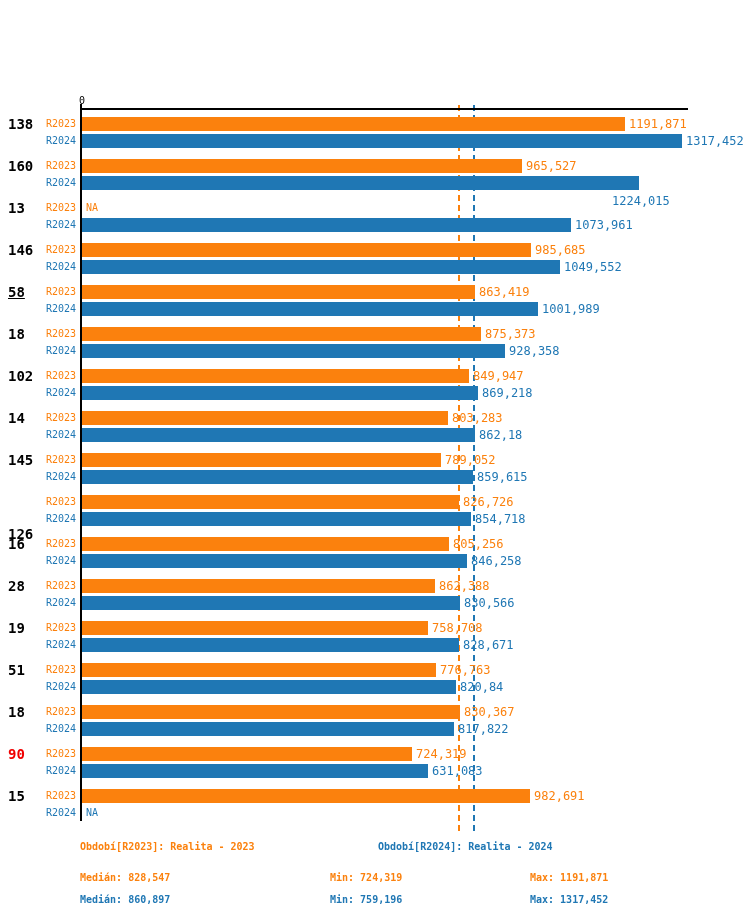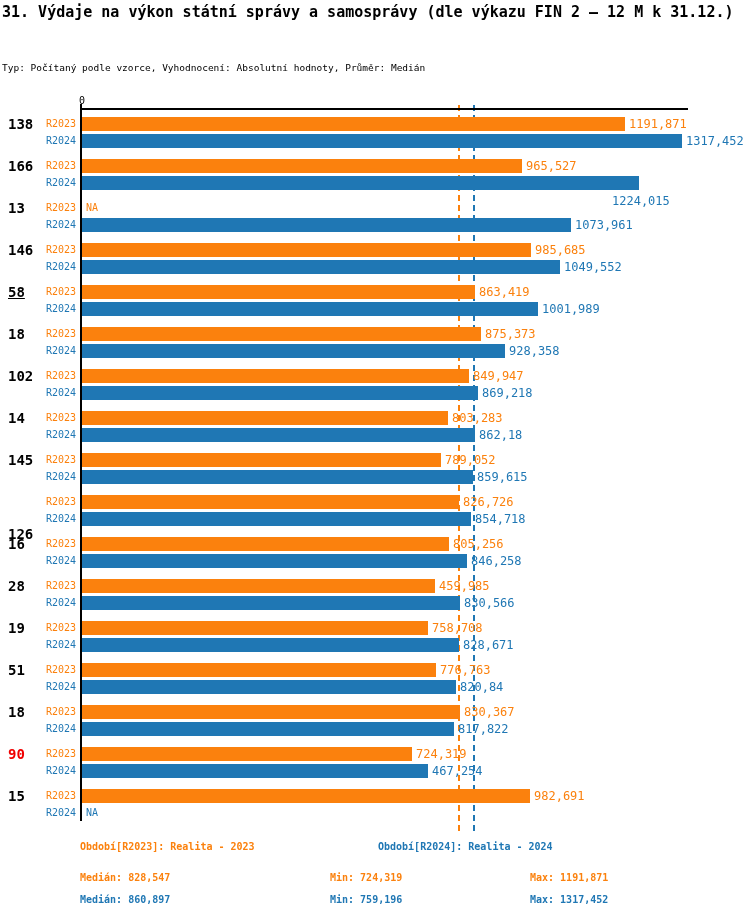--- a/index.html
+++ b/index.html
@@ -31,37 +31,35 @@
   .lg-min23{left:330px;top:872px;}
   .lg-max23{left:530px;top:872px;}
   .lg-med24{left:80px;top:894px;}
   .lg-min24{left:330px;top:894px;}
   .lg-max24{left:530px;top:894px;}
 </style>
 </head>
 <body>
 
 <div class="page">
-  <div class="abs title">31. Výdaje na výkon státní správy a samosprávy (dle výkazu FIN 2 – 12 M k 31.12.)</div>
-  <div class="abs typline">Typ: Počítaný podle vzorce, Vyhodnocení: Absolutní hodnoty, Průměr: Medián</div>
 
   <div class="abs zero-label">0</div>
   <div class="abs axis-h"></div>
   <div class="abs axis-v"></div>
   <div class="abs median-line m2023" id="median2023" style="left: 458px;"></div>
   <div class="abs median-line m2024" id="median2024" style="left: 473px;"></div>
   <div id="rows">
       <div class="abs row-id" style="left: 8px; top: 117px; color: rgb(0, 0, 0);">138</div>
       <div class="abs series-label" style="top: 117px; color: rgb(251, 129, 13);">R2023</div>
       <div class="abs bar" style="left: 82px; top: 117px; width: 543px; background: rgb(251, 129, 13);"></div>
       <div class="abs bar-value" style="left: 629px; top: 117px; color: rgb(251, 129, 13);">1191,871</div>
       <div class="abs series-label" style="top: 134px; color: rgb(31, 119, 180);">R2024</div>
       <div class="abs bar" style="left: 82px; top: 134px; width: 600px; background: rgb(31, 119, 180);"></div>
       <div class="abs bar-value" style="left: 686px; top: 134px; color: rgb(31, 119, 180);">1317,452</div>
-      <div class="abs row-id" style="left: 8px; top: 159px; color: rgb(0, 0, 0);">166</div>
+      <div class="abs row-id" style="left: 8px; top: 159px; color: rgb(0, 0, 0);">160</div>
       <div class="abs series-label" style="top: 159px; color: rgb(251, 129, 13);">R2023</div>
       <div class="abs bar" style="left: 82px; top: 159px; width: 440px; background: rgb(251, 129, 13);"></div>
       <div class="abs bar-value" style="left: 526px; top: 159px; color: rgb(251, 129, 13);">965,527</div>
       <div class="abs series-label" style="top: 176px; color: rgb(31, 119, 180);">R2024</div>
       <div class="abs bar" style="left: 82px; top: 176px; width: 557px; background: rgb(31, 119, 180);"></div>
       <div class="abs bar-value" style="left: 612px; top: 176px; color: rgb(31, 119, 180); margin-top: 18px;">1224,015</div>
       <div class="abs row-id" style="left: 8px; top: 201px; color: rgb(0, 0, 0);">13</div>
       <div class="abs series-label" style="top: 201px; color: rgb(251, 129, 13);">R2023</div>
       <div class="abs na-label" style="top: 201px; color: rgb(251, 129, 13);">NA</div>
       <div class="abs series-label" style="top: 218px; color: rgb(31, 119, 180);">R2024</div>
@@ -119,21 +117,21 @@
       <div class="abs row-id" style="left: 8px; top: 537px; color: rgb(0, 0, 0);">16</div>
       <div class="abs series-label" style="top: 537px; color: rgb(251, 129, 13);">R2023</div>
       <div class="abs bar" style="left: 82px; top: 537px; width: 367px; background: rgb(251, 129, 13);"></div>
       <div class="abs bar-value" style="left: 453px; top: 537px; color: rgb(251, 129, 13);">805,256</div>
       <div class="abs series-label" style="top: 554px; color: rgb(31, 119, 180);">R2024</div>
       <div class="abs bar" style="left: 82px; top: 554px; width: 385px; background: rgb(31, 119, 180);"></div>
       <div class="abs bar-value" style="left: 471px; top: 554px; color: rgb(31, 119, 180);">846,258</div>
       <div class="abs row-id" style="left: 8px; top: 579px; color: rgb(0, 0, 0);">28</div>
       <div class="abs series-label" style="top: 579px; color: rgb(251, 129, 13);">R2023</div>
       <div class="abs bar" style="left: 82px; top: 579px; width: 353px; background: rgb(251, 129, 13);"></div>
-      <div class="abs bar-value" style="left: 439px; top: 579px; color: rgb(251, 129, 13);">459,985</div>
+      <div class="abs bar-value" style="left: 439px; top: 579px; color: rgb(251, 129, 13);">862,388</div>
       <div class="abs series-label" style="top: 596px; color: rgb(31, 119, 180);">R2024</div>
       <div class="abs bar" style="left: 82px; top: 596px; width: 378px; background: rgb(31, 119, 180);"></div>
       <div class="abs bar-value" style="left: 464px; top: 596px; color: rgb(31, 119, 180);">830,566</div>
       <div class="abs row-id" style="left: 8px; top: 621px; color: rgb(0, 0, 0);">19</div>
       <div class="abs series-label" style="top: 621px; color: rgb(251, 129, 13);">R2023</div>
       <div class="abs bar" style="left: 82px; top: 621px; width: 346px; background: rgb(251, 129, 13);"></div>
       <div class="abs bar-value" style="left: 432px; top: 621px; color: rgb(251, 129, 13);">758,708</div>
       <div class="abs series-label" style="top: 638px; color: rgb(31, 119, 180);">R2024</div>
       <div class="abs bar" style="left: 82px; top: 638px; width: 377px; background: rgb(31, 119, 180);"></div>
       <div class="abs bar-value" style="left: 463px; top: 638px; color: rgb(31, 119, 180);">828,671</div>
@@ -150,21 +148,21 @@
       <div class="abs bar-value" style="left: 464px; top: 705px; color: rgb(251, 129, 13);">830,367</div>
       <div class="abs series-label" style="top: 722px; color: rgb(31, 119, 180);">R2024</div>
       <div class="abs bar" style="left: 82px; top: 722px; width: 372px; background: rgb(31, 119, 180);"></div>
       <div class="abs bar-value" style="left: 458px; top: 722px; color: rgb(31, 119, 180);">817,822</div>
       <div class="abs row-id" style="left: 8px; top: 747px; color: rgb(240, 0, 0);">90</div>
       <div class="abs series-label" style="top: 747px; color: rgb(251, 129, 13);">R2023</div>
       <div class="abs bar" style="left: 82px; top: 747px; width: 330px; background: rgb(251, 129, 13);"></div>
       <div class="abs bar-value" style="left: 416px; top: 747px; color: rgb(251, 129, 13);">724,319</div>
       <div class="abs series-label" style="top: 764px; color: rgb(31, 119, 180);">R2024</div>
       <div class="abs bar" style="left: 82px; top: 764px; width: 346px; background: rgb(31, 119, 180);"></div>
-      <div class="abs bar-value" style="left: 432px; top: 764px; color: rgb(31, 119, 180);">467,254</div>
+      <div class="abs bar-value" style="left: 432px; top: 764px; color: rgb(31, 119, 180);">631,083</div>
       <div class="abs row-id" style="left: 8px; top: 789px; color: rgb(0, 0, 0);">15</div>
       <div class="abs series-label" style="top: 789px; color: rgb(251, 129, 13);">R2023</div>
       <div class="abs bar" style="left: 82px; top: 789px; width: 448px; background: rgb(251, 129, 13);"></div>
       <div class="abs bar-value" style="left: 534px; top: 789px; color: rgb(251, 129, 13);">982,691</div>
       <div class="abs series-label" style="top: 806px; color: rgb(31, 119, 180);">R2024</div>
       <div class="abs na-label" style="top: 806px; color: rgb(31, 119, 180);">NA</div>
     </div>
 
   <div class="abs legend-item c23 lg-p23">Období[R2023]: Realita - 2023</div>
   <div class="abs legend-item c24 lg-p24">Období[R2024]: Realita - 2024</div>

